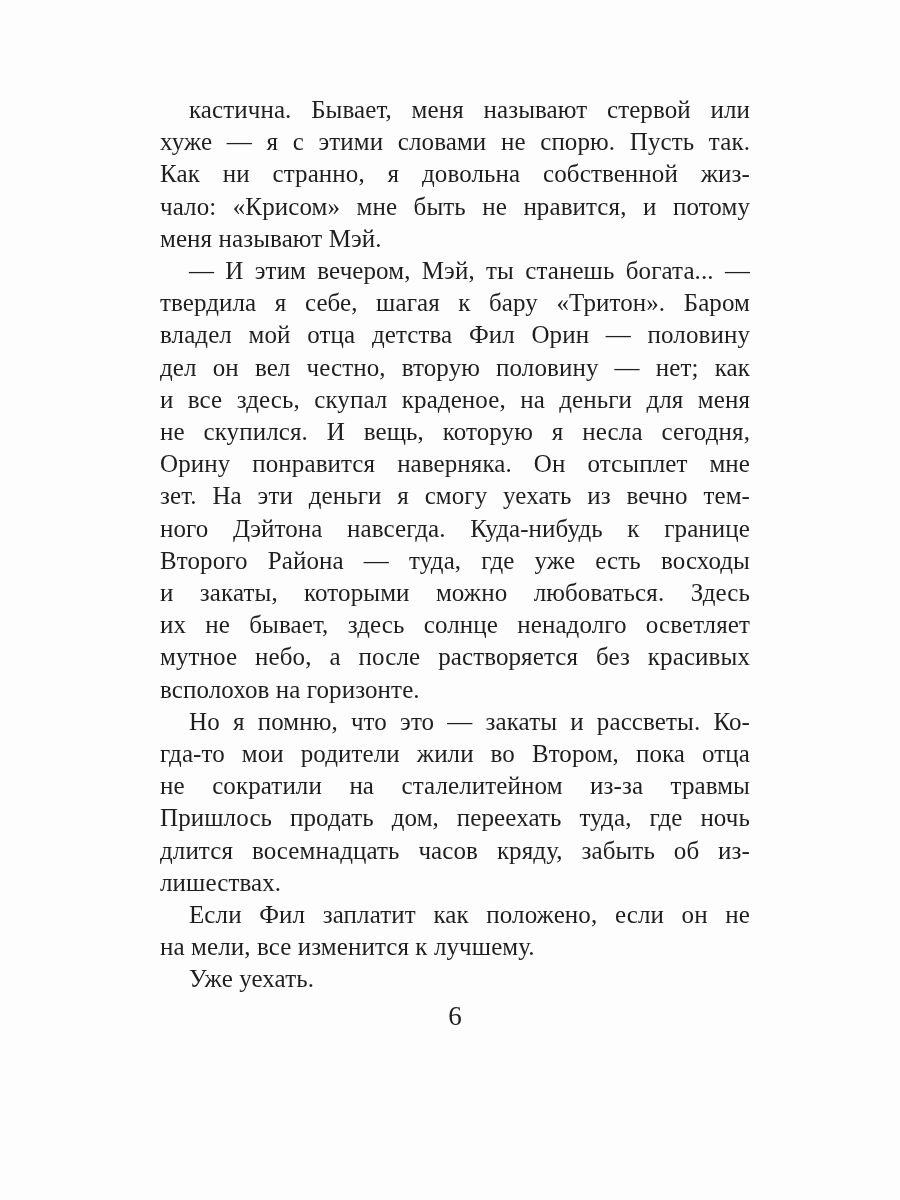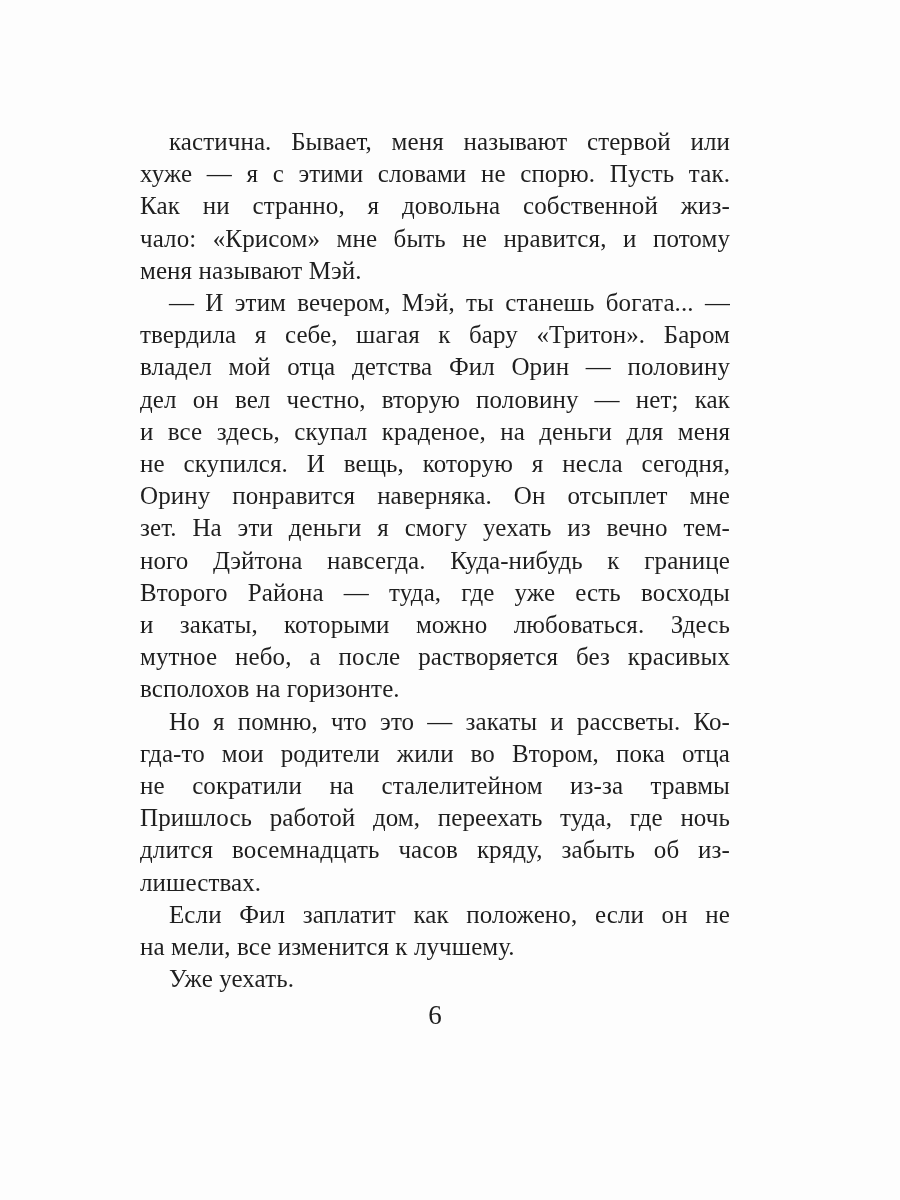--- a/index.html
+++ b/index.html
@@ -18,28 +18,27 @@
     overflow: hidden;
     font-family: "Liberation Serif", "DejaVu Serif", serif;
   }
   .book-page {
     position: absolute;
     inset: 0;
     background: var(--paper);
   }
   .page-text {
     position: absolute;
-    left: 140px;
+    left: 160px;
     top: 94px;
     width: 590px;
     color: var(--ink);
     font-size: 25px;
     line-height: 32.2px;
     letter-spacing: 0.1px;
-    margin-top: 32px;
   }
   .paragraph {
     margin: 0;
     padding: 0;
   }
   .line {
     text-align: justify;
     text-align-last: justify;
     text-justify: inter-word;
     white-space: normal;
@@ -78,28 +77,29 @@
           <div class="line">твердила я себе, шагая к бару «Тритон». Баром</div>
           <div class="line">владел мой отца детства Фил Орин — половину</div>
           <div class="line">дел он вел честно, вторую половину — нет; как</div>
           <div class="line">и все здесь, скупал краденое, на деньги для меня</div>
           <div class="line">не скупился. И вещь, которую я несла сегодня,</div>
           <div class="line">Орину понравится наверняка. Он отсыплет мне</div>
           <div class="line">зет. На эти деньги я смогу уехать из вечно тем-</div>
           <div class="line">ного Дэйтона навсегда. Куда-нибудь к границе</div>
           <div class="line">Второго Района — туда, где уже есть восходы</div>
           <div class="line">и закаты, которыми можно любоваться. Здесь</div>
+          <div class="line">их не бывает, здесь солнце ненадолго осветляет</div>
           <div class="line">мутное небо, а после растворяется без красивых</div>
           <div class="line para-last">всполохов на горизонте.</div>
         </div>
         <div class="paragraph">
           <div class="line para-first">Но я помню, что это — закаты и рассветы. Ко-</div>
           <div class="line">гда-то мои родители жили во Втором, пока отца</div>
           <div class="line">не сократили на сталелитейном из-за травмы</div>
-          <div class="line">Пришлось работой дом, переехать туда, где ночь</div>
+          <div class="line">Пришлось продать дом, переехать туда, где ночь</div>
           <div class="line">длится восемнадцать часов кряду, забыть об из-</div>
           <div class="line para-last">лишествах.</div>
         </div>
         <div class="paragraph">
           <div class="line para-first">Если Фил заплатит как положено, если он не</div>
           <div class="line para-last">на мели, все изменится к лучшему.</div>
         </div>
         <div class="paragraph">
           <div class="line para-first para-last">Уже уехать.</div>
         </div>

